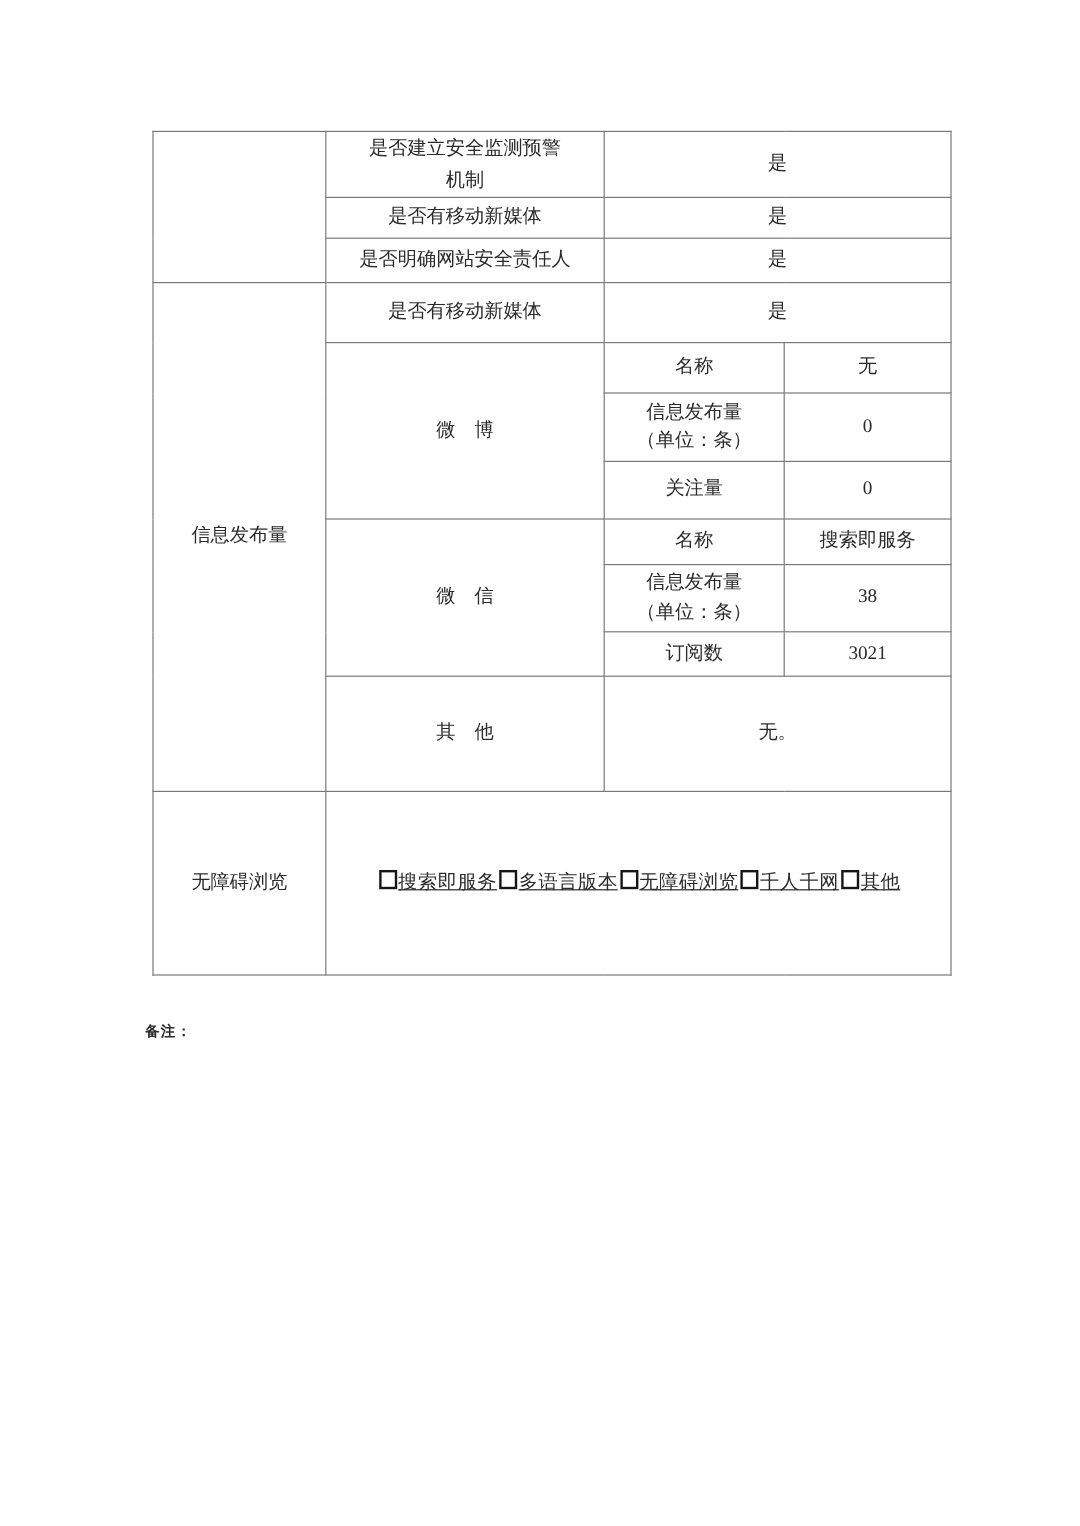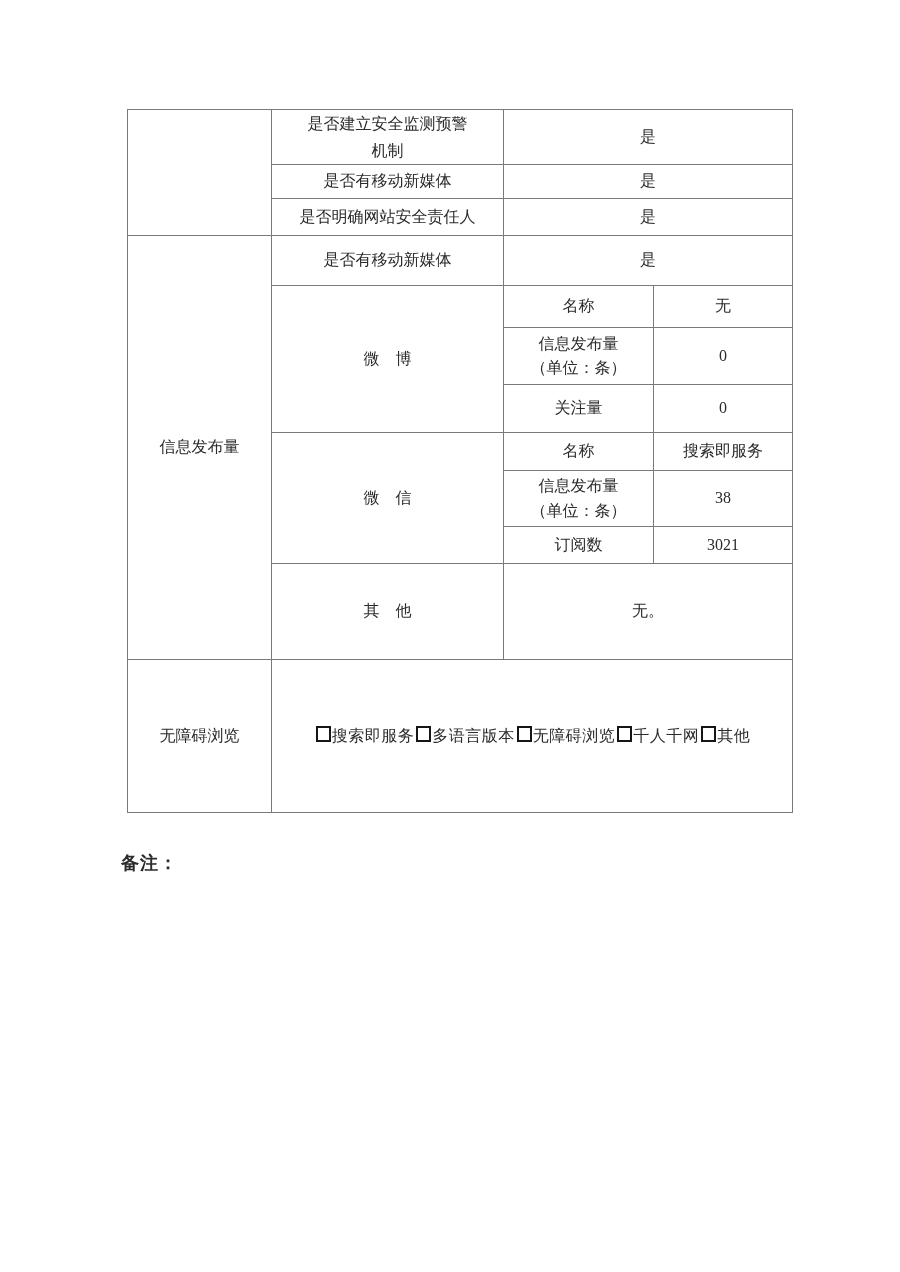--- a/index.html
+++ b/index.html
@@ -44,35 +44,36 @@
   }
   .two-line div {
     line-height: 1.55;
   }
   .opt {
     white-space: nowrap;
   }
   .innov-cell {
     font-size: 17px;
     letter-spacing: 0.5px;
+    text-decoration: underline;
   }
   .cb {
     display: inline-block;
     width: 11px;
     height: 12px;
     border: 2px solid #161616;
     vertical-align: -1px;
     margin: 0 1px 0 2px;
     background: #ffffff;
   }
   .notes {
     position: absolute;
     left: 121px;
     top: 851px;
-    font-size: 18px;
+    font-size: 12px;
     font-weight: bold;
     letter-spacing: 1px;
   }
   .pagenum {
     position: absolute;
     left: 0;
     top: 1182px;
     width: 912px;
     text-align: center;
     font-size: 18px;

